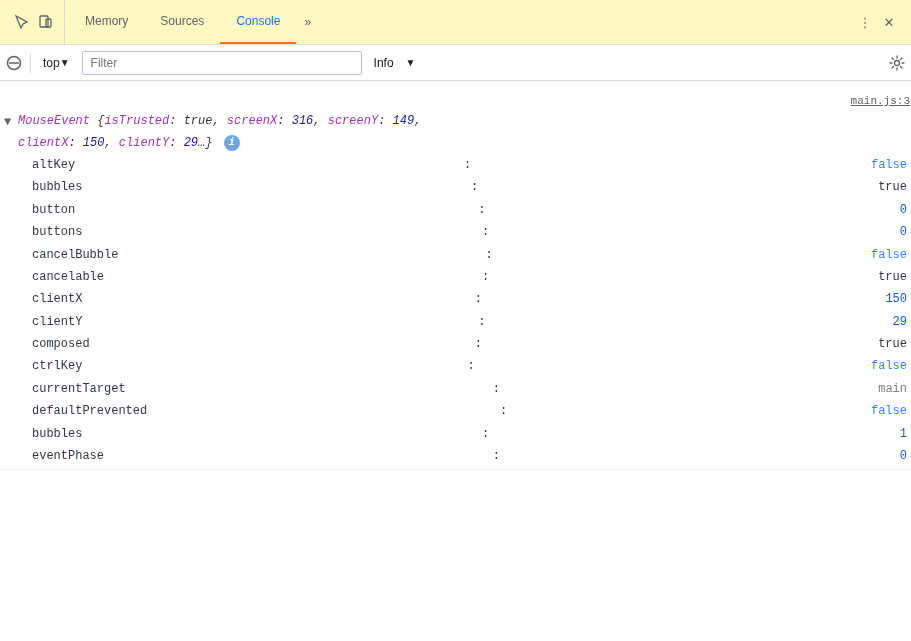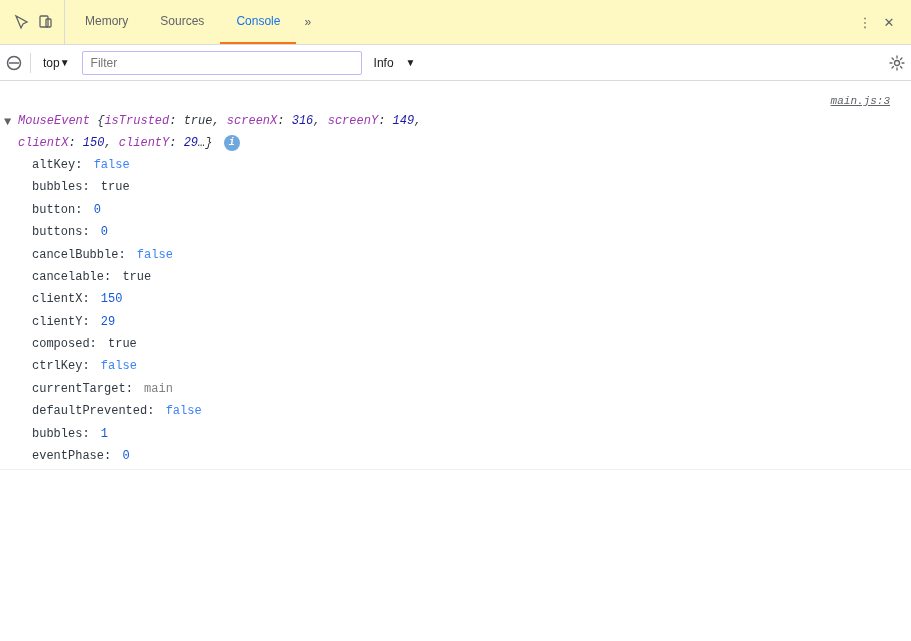--- a/index.html
+++ b/index.html
@@ -182,25 +182,24 @@
 
     .log-entry {
       border-bottom: 1px solid #f0f0f0;
       padding: 2px 0;
     }
 
     .source-link {
       float: right;
       color: #5f6368;
       font-size: 11px;
-      padding-right: 21px;
+      padding-right: 1px;
       padding-top: 2px;
       text-decoration: underline;
       cursor: pointer;
-      font-style: italic;
     }
 
     .log-line {
       display: flex;
       align-items: flex-start;
       padding: 1px 4px;
       clear: both;
     }
 
     .expand-arrow {
@@ -219,20 +218,21 @@
 
     .property-list {
       padding-left: 28px;
     }
 
     .property-line {
       display: flex;
       align-items: baseline;
       padding: 1px 4px;
       line-height: 1.7;
+      justify-content: space-between;
     }
 
     .prop-name {
       color: #303942;
     }
 
     .prop-colon {
       color: #303942;
       margin-right: 4px;
     }

